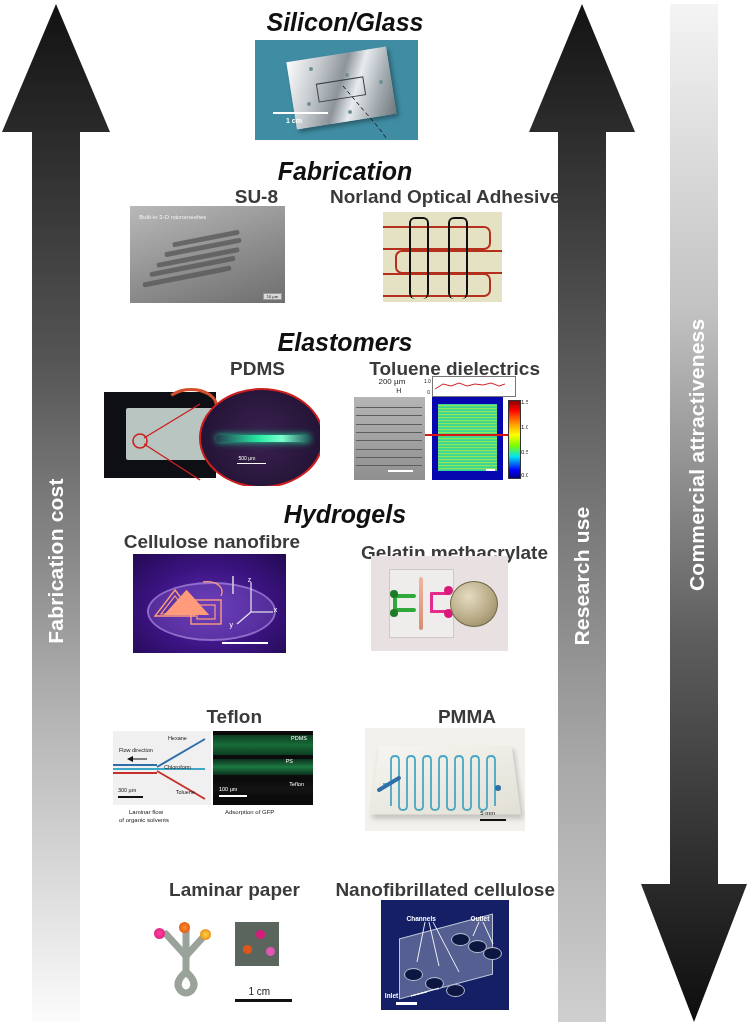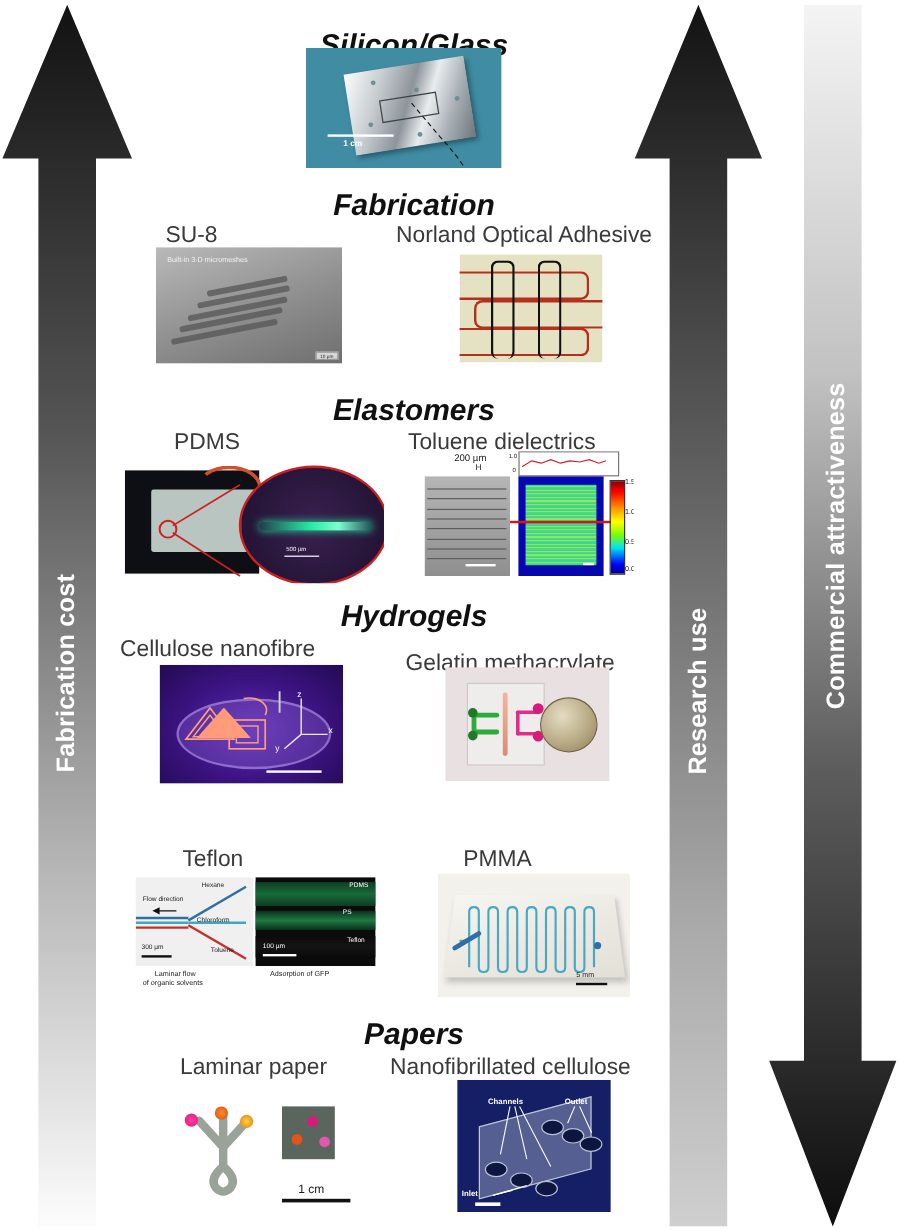--- a/index.html
+++ b/index.html
@@ -10,21 +10,21 @@
   
   .arrow-wrap{position:absolute;}
   .arrow-svg{display:block;}
   .arrow-label{position:absolute;color:#fff;font-weight:bold;font-size:21px;
     letter-spacing:.2px;white-space:nowrap;transform-origin:50% 50%;}
   .rot-up{transform:rotate(-90deg);}
 
   
   .cat-head{position:absolute;width:460px;text-align:center;left:115px;
     font-weight:bold;font-style:italic;font-size:25px;color:#101010;}
-  .sub-head{position:absolute;text-align:left;font-weight:normal;
+  .sub-head{position:absolute;text-align:right;font-weight:bold;
     font-size:19px;color:#3a3a3a;white-space:nowrap;}
 
   
   .pic{position:absolute;overflow:hidden;}
   .lbl{position:absolute;font-size:5px;color:#fff;white-space:nowrap;
        font-family:"Liberation Sans",sans-serif;}
   .lbl-d{position:absolute;font-size:5px;color:#1a1a1a;white-space:nowrap;}
   .sb{position:absolute;background:#fff;height:2px;}
   .sb-d{position:absolute;background:#111;height:2px;}
 
@@ -164,21 +164,21 @@
           <stop offset="30%" stop-color="#c2c2c2"></stop>
           <stop offset="62%" stop-color="#5e5e5e"></stop>
           <stop offset="100%" stop-color="#0d0d0d"></stop>
         </linearGradient>
       </defs>
       <polygon points="54,1018 107,880 78,880 78,0 30,0 30,880 1,880" fill="url(#gradD)"></polygon>
     </svg>
     <div class="arrow-label rot-up" style="left:-78px;top:440px;width:270px;text-align:center;">Commercial attractiveness</div>
   </div>
 
-  <div class="cat-head" style="top:24px;">Silicon/Glass</div>
+  <div class="cat-head" style="top:8px;">Silicon/Glass</div>
 
   <div class="pic" style="left:255px;top:40px;width:163px;height:100px;">
     <div class="si-bg"></div>
     <div class="si-chip"></div>
     <div class="si-rect"></div>
     <div class="si-dot" style="left:33%;top:27%;"></div>
     <div class="si-dot" style="left:55%;top:33%;"></div>
     <div class="si-dot" style="left:76%;top:40%;"></div>
     <div class="si-dot" style="left:32%;top:62%;"></div>
     <div class="si-dot" style="left:57%;top:70%;"></div>
@@ -380,21 +380,20 @@
                  Q122 28 126 28 Q130 28 130 32 L130 78"></path>
         <path d="M26 56 L18 56"></path>
       </g>
       <line x1="14" y1="62" x2="34" y2="50" stroke="#2f6fa8" stroke-width="4" stroke-linecap="round"></line>
       <circle cx="133" cy="60" r="3" fill="#2f6fa8"></circle>
     </svg>
     <div class="sb-d" style="left:72%;top:88%;width:16%;"></div>
     <div class="lbl-d" style="left:72%;top:80%;font-size:6px;">5 mm</div>
   </div>
 
-  <div class="cat-head" style="top:848px;">Papers</div>
 
   <div class="sub-head" style="left:150px;top:879px;width:150px;">Laminar paper</div>
 
   <div class="pic" style="left:140px;top:900px;width:175px;height:110px;">
     <div class="fp" style="left:0;top:0;width:100%;height:100%;"></div>
     <svg style="position:absolute;left:0;top:0;width:100%;height:100%;">
       <g stroke="#9aa39a" stroke-width="7" fill="none" stroke-linecap="round">
         <path d="M46 72 L46 56 L26 34"></path>
         <path d="M46 56 L46 30"></path>
         <path d="M46 56 L66 34"></path>

